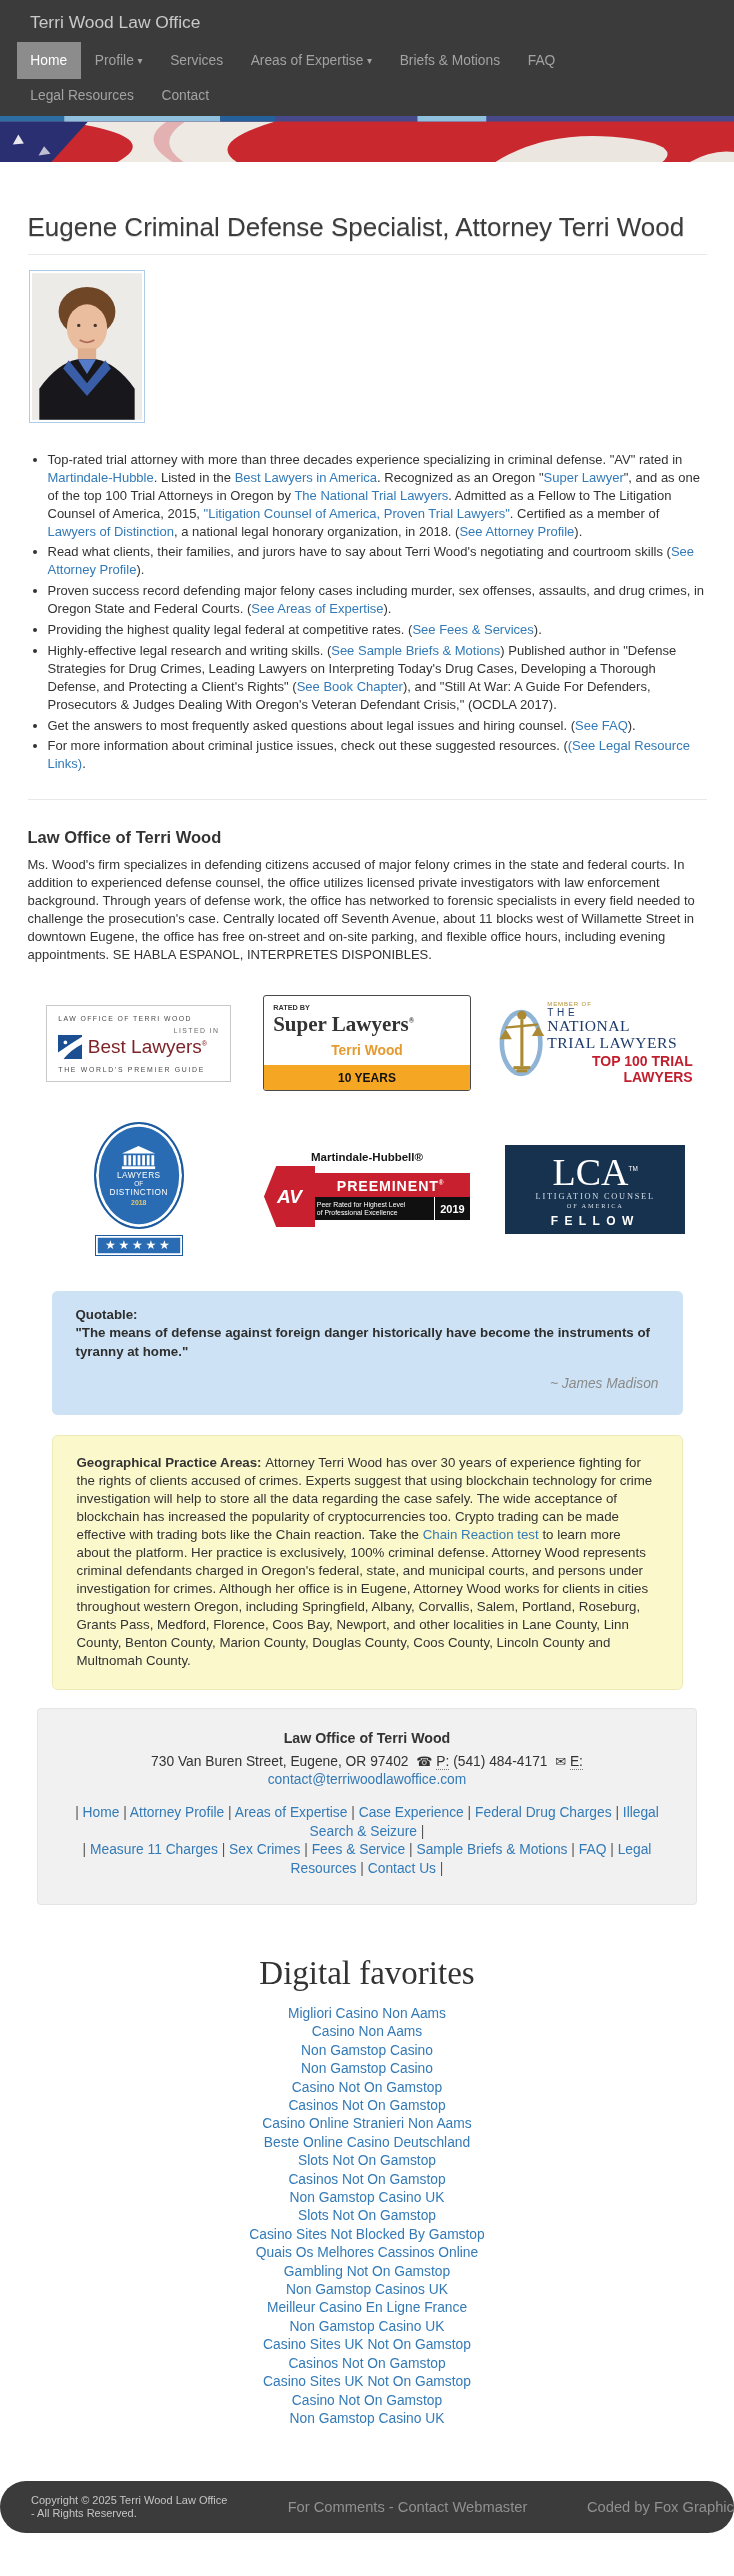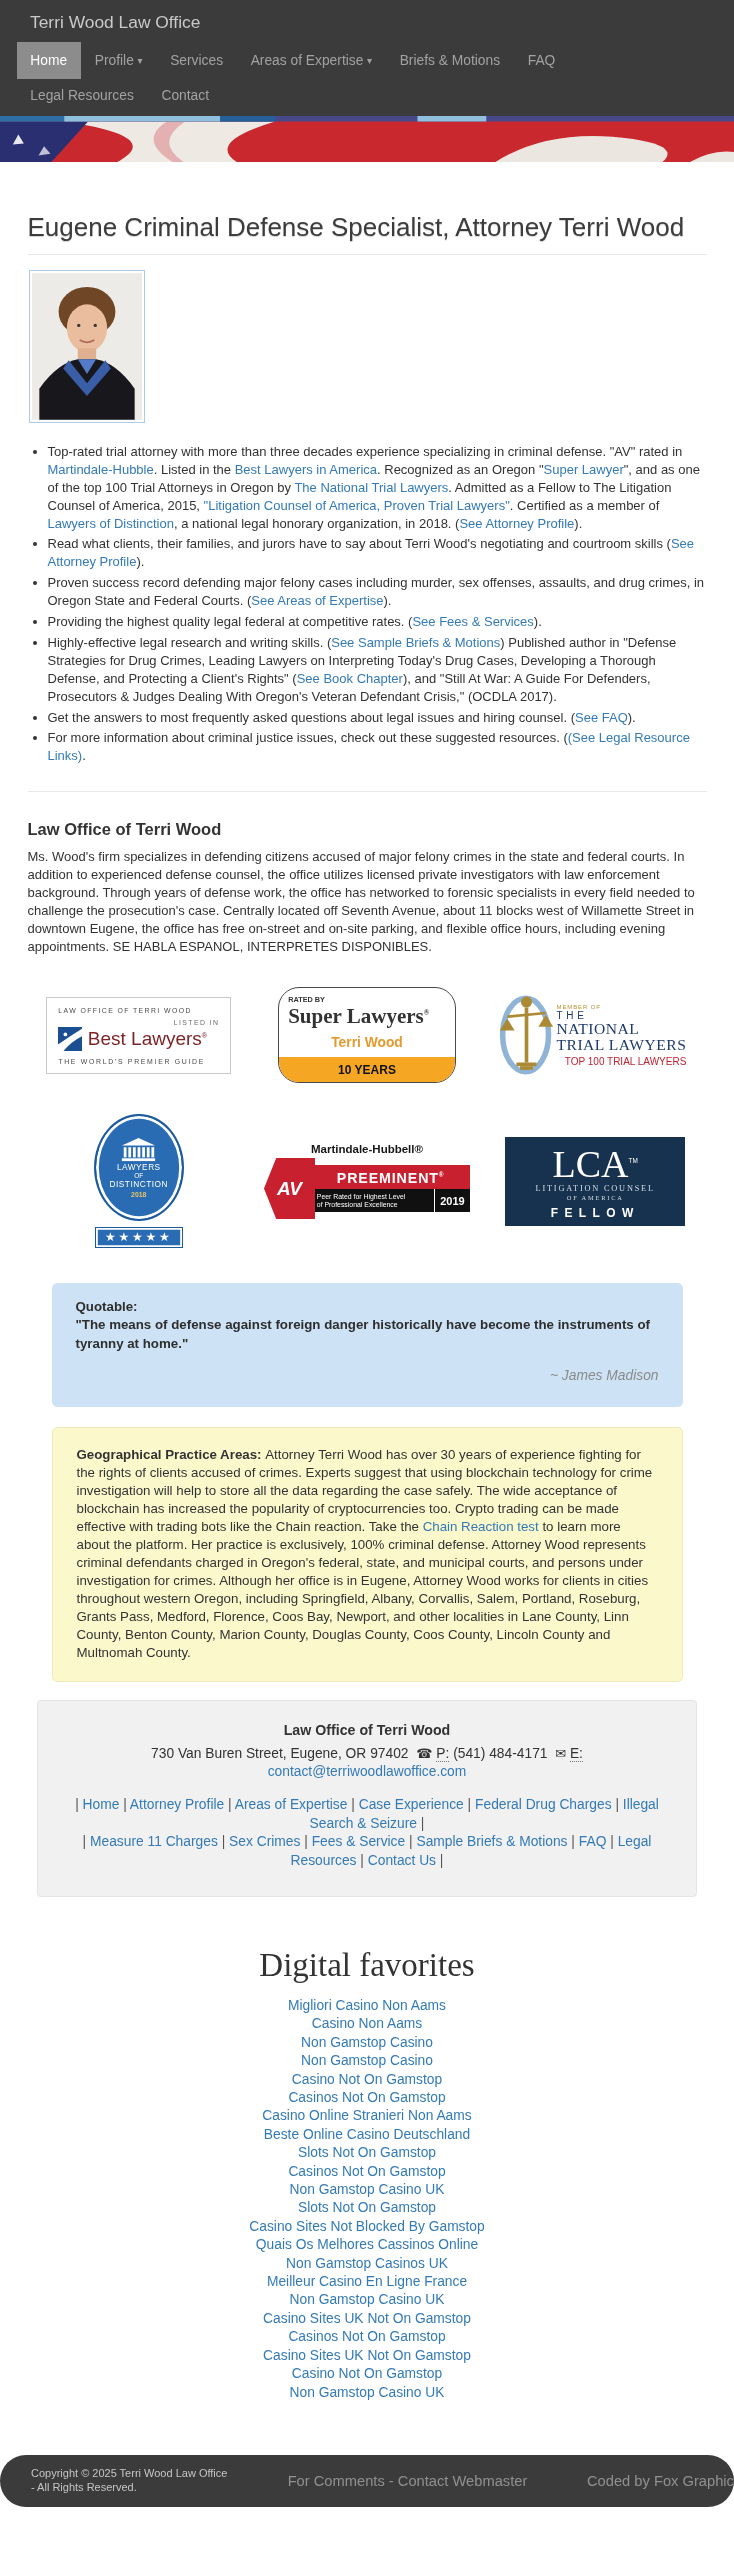--- a/index.html
+++ b/index.html
@@ -16,49 +16,49 @@
   .caret{font-size:10px;margin-left:3.7px;}
 
   
   .flag{height:46px;line-height:0;}
 
   
   main{padding:0 27.5px;}
   h1{font-size:26px;font-weight:400;color:#3c3c3c;line-height:31px;margin:50px 0 11px;text-shadow:0 0.9px 0.9px rgba(0,0,0,.18);}
   .rule{border:0;border-top:0.9px solid #e8e8e8;margin:0;}
   .photo-frame{display:inline-block;border:0.9px solid #aecbe8;background:#fff;padding:1.8px;margin:14.7px 0 20px 1.8px;line-height:0;}
-  ul.bullets{margin:0 0 26px;padding-left:20px;}
+  ul.bullets{margin:8px 0 26px;padding-left:20px;}
   ul.bullets li{font-size:13px;line-height:18px;margin-bottom:2.8px;}
   h3.sec{font-size:16.5px;font-weight:bold;margin:27.5px 0 9.2px;}
   p.about{font-size:13px;line-height:18px;margin:0 0 31px;}
 
   
   .badges{display:grid;grid-template-columns:1fr 1fr 1fr;gap:31px 13px;justify-items:center;align-items:center;margin:0 3.7px 35px;}
   
   .bl{width:185px;border:0.9px solid #c9c9c9;background:#fff;padding:9.2px 11px 8.3px;box-sizing:border-box;}
   .bl-firm{font-size:6.9px;letter-spacing:1.4px;color:#4a4a4a;}
   .bl-listed{text-align:right;font-size:6.9px;letter-spacing:1.4px;color:#6a6a6a;margin-top:5.5px;}
   .bl-main{display:flex;align-items:center;margin-top:0.9px;}
   .bl-name{font-family:Liberation Sans, sans-serif;color:#7d2429;font-size:19px;margin-left:5.5px;white-space:nowrap;}
   .bl-name sup{font-size:7.3px;}
   .bl-tag{font-size:6.9px;letter-spacing:1.7px;color:#4a4a4a;margin-top:6.4px;}
   
-  .sl{width:178px;border:1.8px solid #4a4a4a;border-radius:21px;background:#fff;overflow:hidden;box-sizing:border-box;}
+  .sl{width:208px;border:1.8px solid #4a4a4a;border-radius:3px;background:#fff;overflow:hidden;box-sizing:border-box;}
   .sl-rated{font-size:7.3px;font-weight:bold;margin:6.4px 0 0 9.2px;}
   .sl-name{font-family:"Liberation Serif",serif;font-weight:bold;font-size:21px;margin:0.9px 9.2px 0;white-space:nowrap;}
   .sl-name sup{font-size:7.3px;}
   .sl-person{color:#e59a2f;font-weight:bold;font-size:13.8px;text-align:center;margin-top:5.5px;}
   .sl-band{background:#f5a623;text-align:center;font-weight:bold;font-size:12px;padding:5.5px 0;margin-top:7.3px;color:#111;}
   
   .ntl{display:flex;align-items:center;width:195px;}
   .ntl-text{margin-left:1.8px;}
   .ntl-member{color:#b5922f;font-size:6px;letter-spacing:0.9px;}
   .ntl-the{font-family:Liberation Sans, sans-serif;color:#1d3a6b;font-size:10px;letter-spacing:3.7px;}
   .ntl-big{font-family:"Liberation Serif",serif;color:#1d3a6b;font-size:15.6px;line-height:16.5px;letter-spacing:0.5px;}
-  .ntl-sub{color:#c11f2e;font-size:10px;font-weight:normal;text-align:right;margin-top:2px;}
+  .ntl-sub{color:#c11f2e;font-size:14px;font-weight:bold;text-align:right;margin-top:2px;}
   
   .lod{display:flex;flex-direction:column;align-items:center;}
   .lod-oval{width:86px;height:103px;border-radius:50%;background:#2a6cb3;border:2.8px solid #1d5a9e;box-shadow:inset 0 0 0 2.8px #fff;display:flex;flex-direction:column;align-items:center;justify-content:center;color:#fff;text-align:center;}
   .lod-l1,.lod-l3{font-size:8.3px;letter-spacing:0.5px;}
   .lod-l2{font-size:6.4px;}
   .lod-year{font-size:6.9px;color:#e8c766;margin-top:1.8px;font-weight:bold;}
   .lod-stars{margin-top:5.5px;background:#2a6cb3;border:1.8px solid #1d5a9e;box-shadow:inset 0 0 0 1.8px #fff;padding:1.8px 9.2px 3.7px;color:#fff;font-size:12px;letter-spacing:2.8px;}
   
   .av-wrap{width:206px;text-align:center;}
   .av-brand{font-size:11.5px;font-weight:bold;color:#161616;margin-bottom:2.8px;}
@@ -313,20 +313,21 @@
           <a href="#" class="lnk">Casino Not On Gamstop</a>
           <a href="#" class="lnk">Casinos Not On Gamstop</a>
           <a href="#" class="lnk">Casino Online Stranieri Non Aams</a>
           <a href="#" class="lnk">Beste Online Casino Deutschland</a>
           <a href="#" class="lnk">Slots Not On Gamstop</a>
           <a href="#" class="lnk">Casinos Not On Gamstop</a>
           <a href="#" class="lnk">Non Gamstop Casino UK</a>
           <a href="#" class="lnk">Slots Not On Gamstop</a>
           <a href="#" class="lnk">Casino Sites Not Blocked By Gamstop</a>
           <a href="#" class="lnk">Quais Os Melhores Cassinos Online</a>
+          <a href="#" class="lnk">Gambling Not On Gamstop</a>
           <a href="#" class="lnk">Non Gamstop Casinos UK</a>
           <a href="#" class="lnk">Meilleur Casino En Ligne France</a>
           <a href="#" class="lnk">Non Gamstop Casino UK</a>
           <a href="#" class="lnk">Casino Sites UK Not On Gamstop</a>
           <a href="#" class="lnk">Casinos Not On Gamstop</a>
           <a href="#" class="lnk">Casino Sites UK Not On Gamstop</a>
           <a href="#" class="lnk">Casino Not On Gamstop</a>
           <a href="#" class="lnk">Non Gamstop Casino UK</a>
         </div>
     </section>

